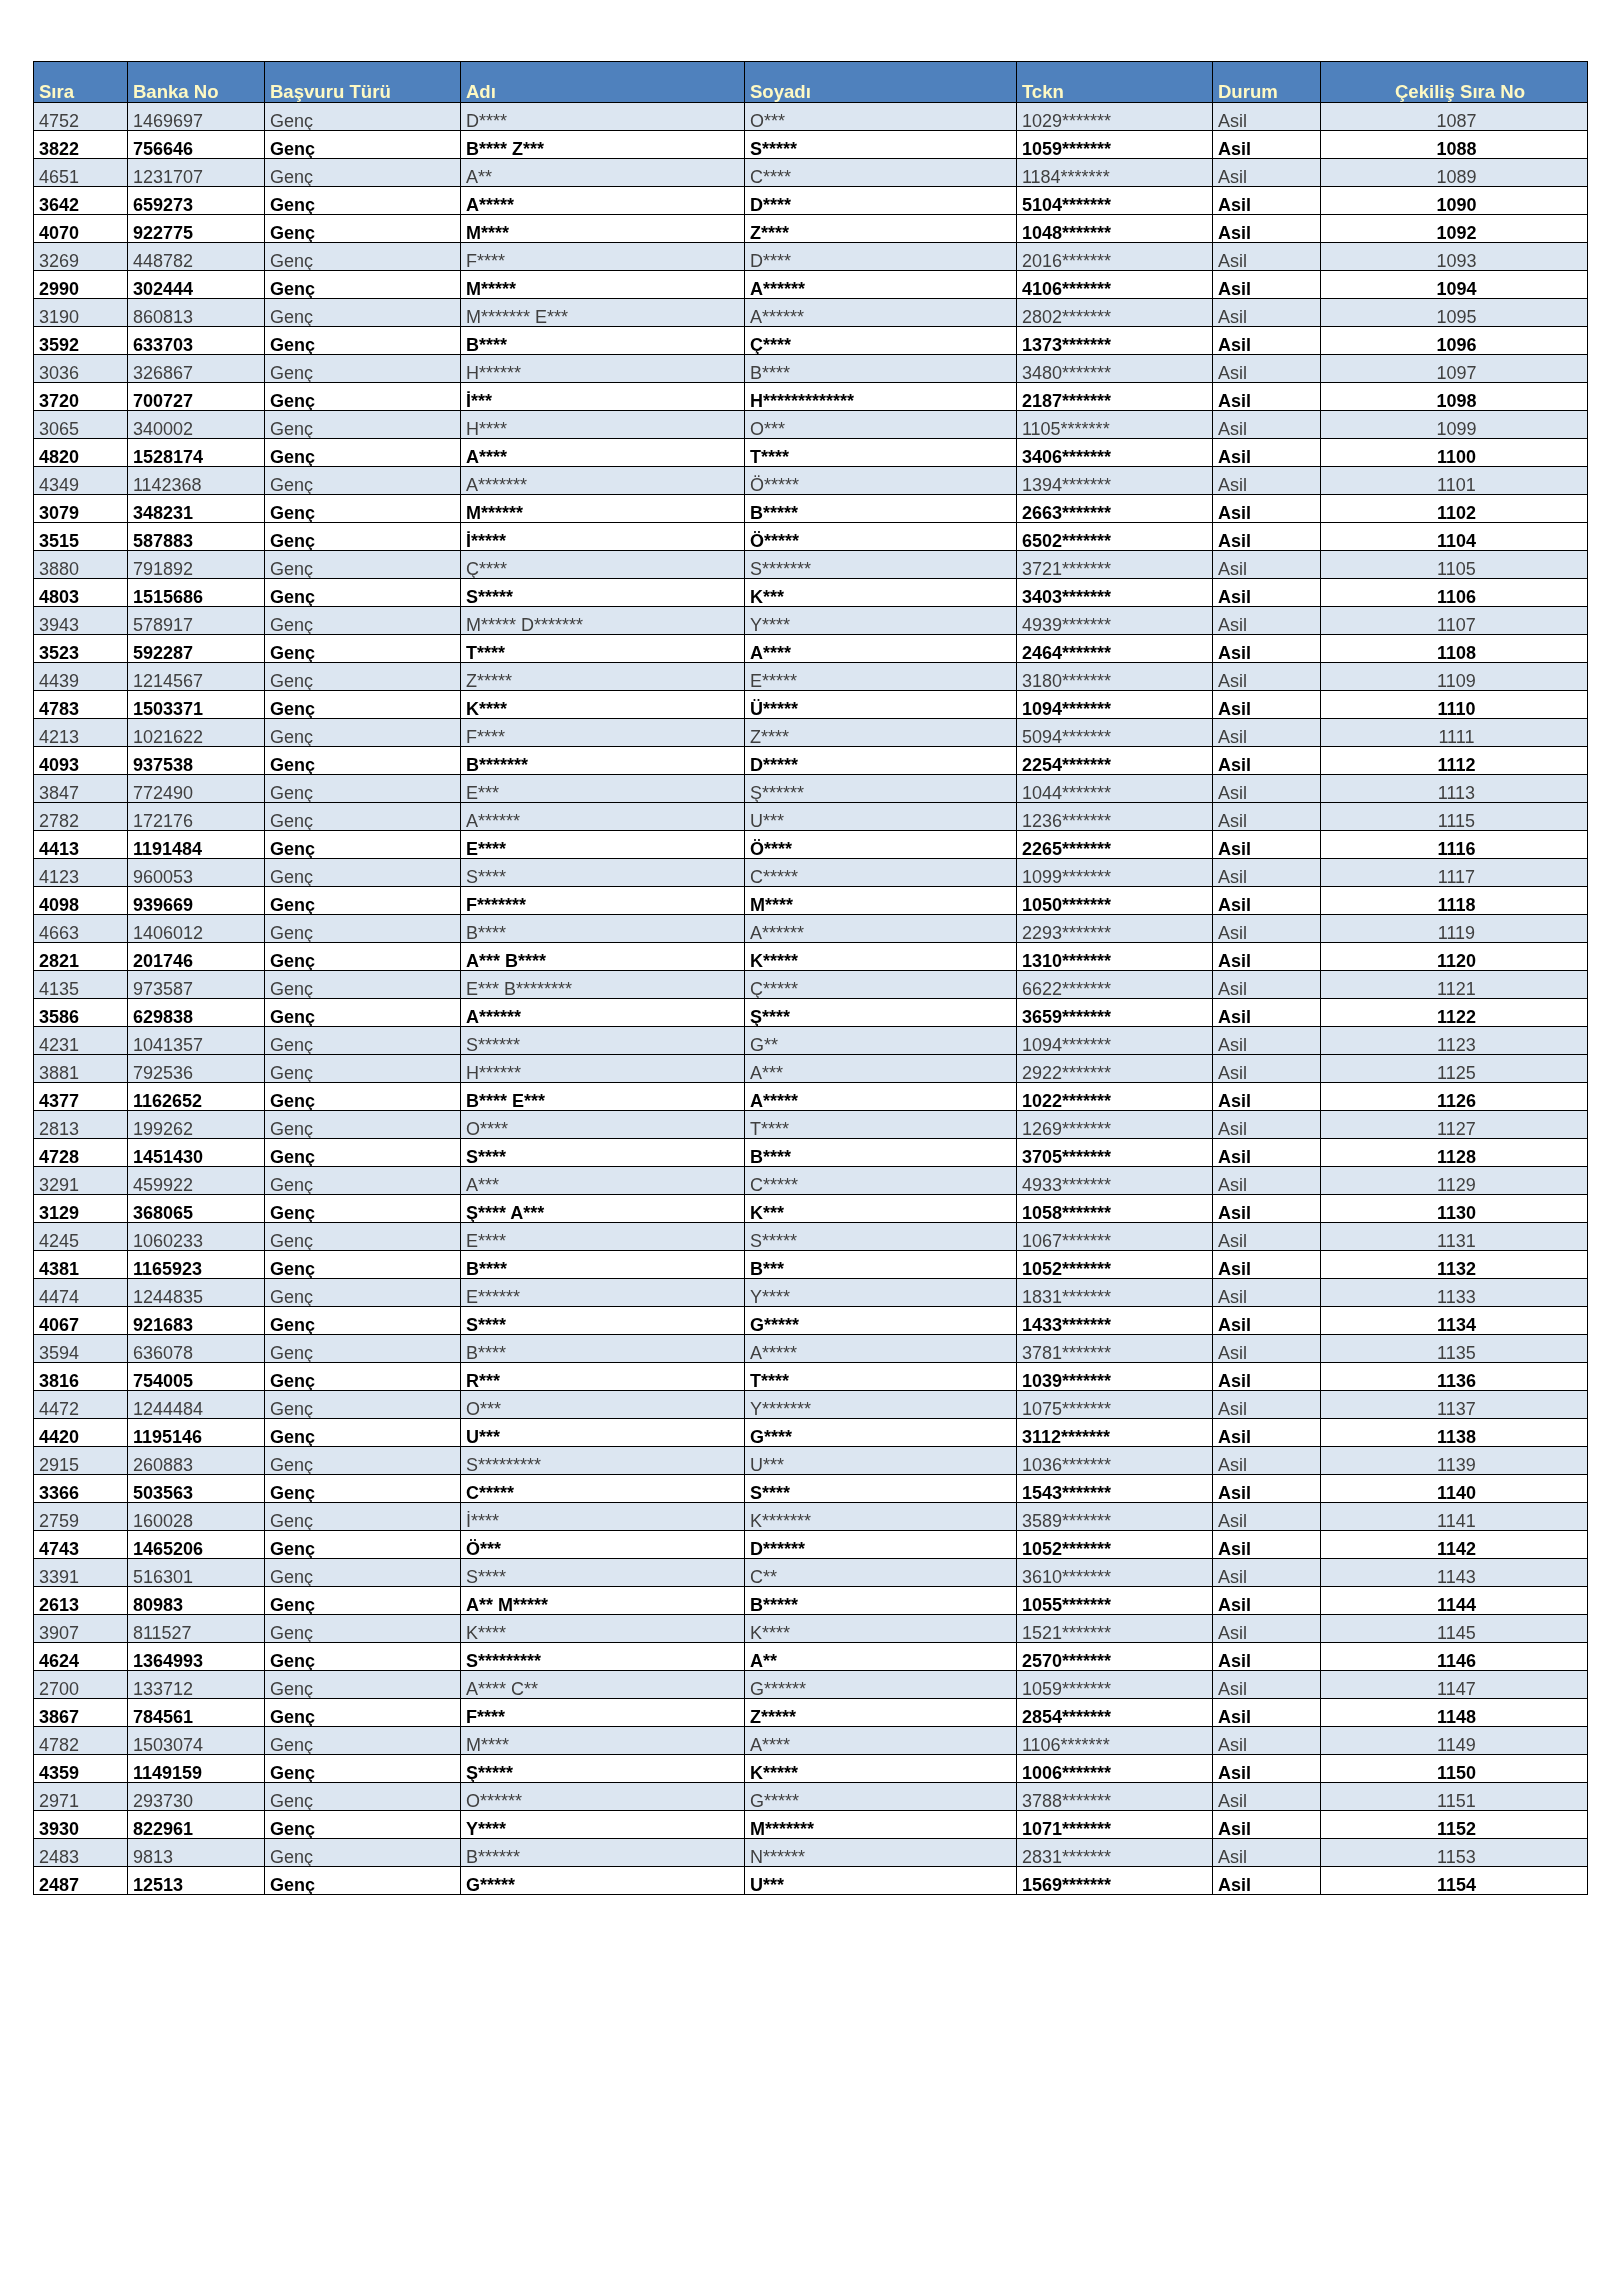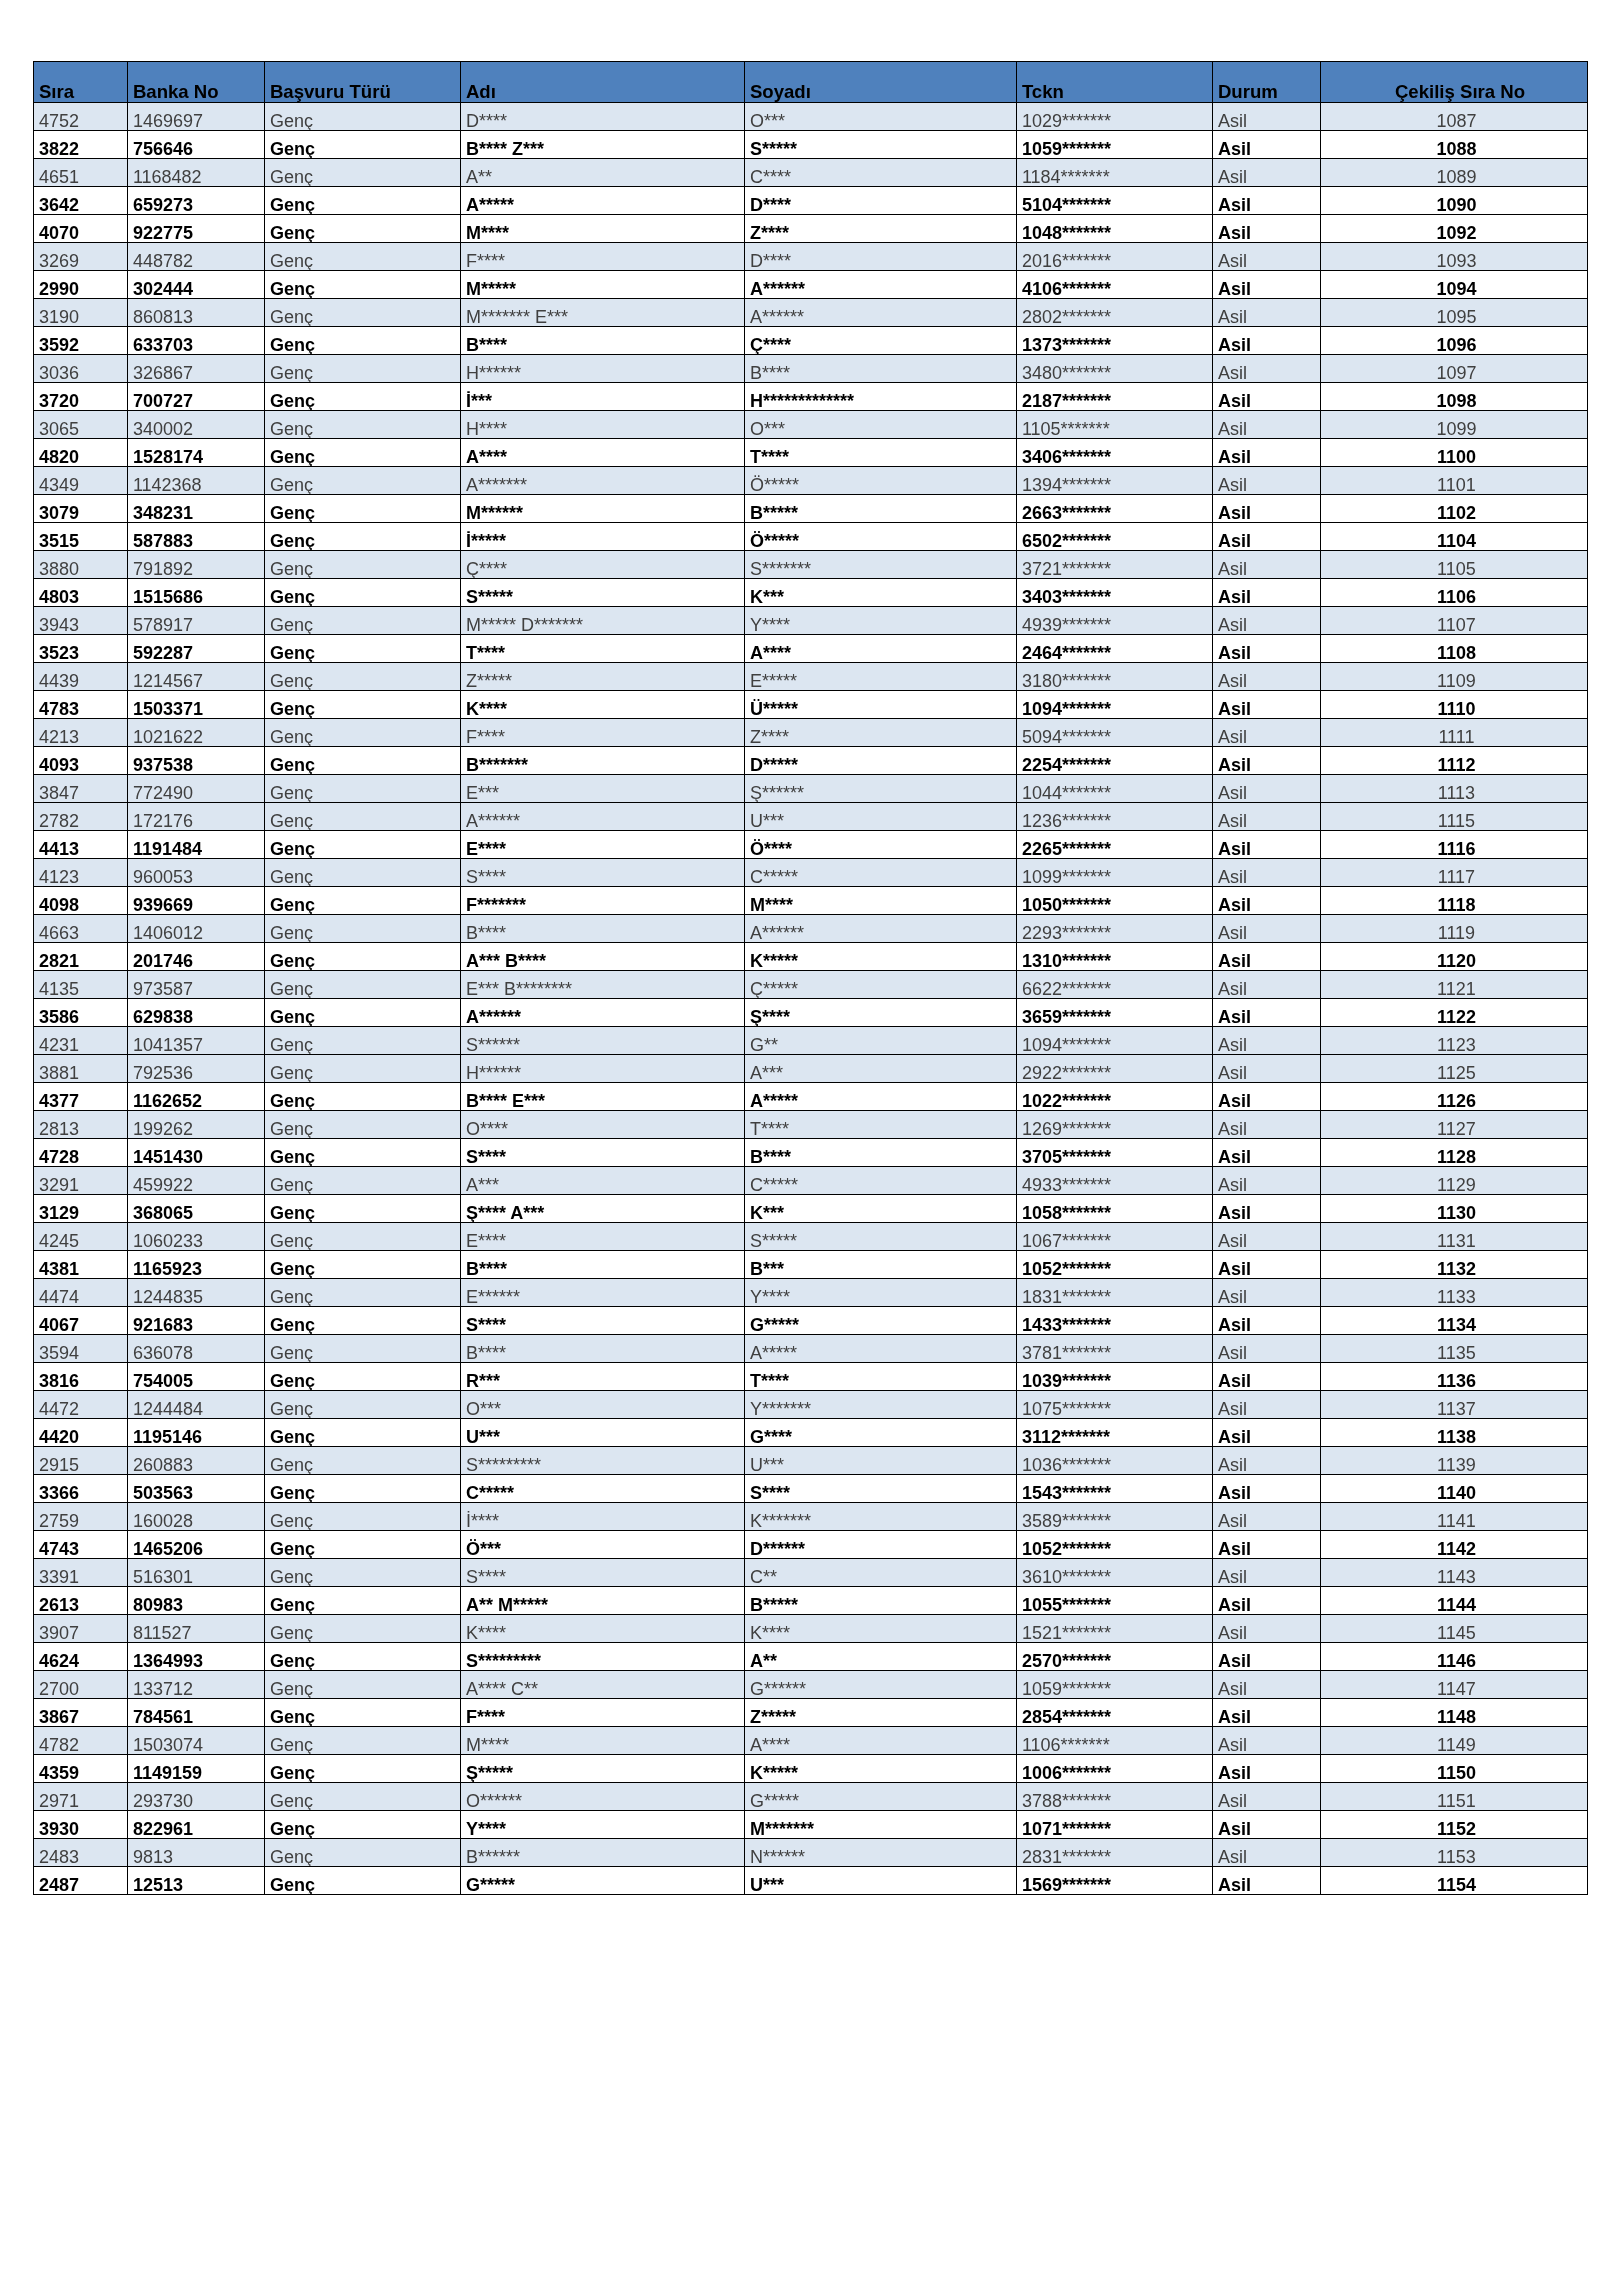--- a/index.html
+++ b/index.html
@@ -43,21 +43,21 @@
     border: 1.6px solid #000000;
     padding: 0 0 0 4.9px;
     line-height: 1.0;
     white-space: nowrap;
     overflow: hidden;
     vertical-align: bottom;
     box-sizing: border-box;
   }
   thead th {
     background: #4f81bd;
-    color: #000000;
+    color: #fef9c3;
     font-weight: bold;
     height: 41px;
     text-align: left;
     padding-bottom: 2.9px;
     font-size: 18.6px;
   }
   thead th.center { text-align: center; padding-left: 12px; }
 
   tbody tr { height: 28px; }
   tbody tr td { height: 28px; padding-bottom: 2px; }
@@ -117,21 +117,21 @@
           <td>756646</td>
           <td>Genç</td>
           <td>B**** Z***</td>
           <td>S*****</td>
           <td>1059*******</td>
           <td>Asil</td>
           <td class="center">1088</td>
         </tr>
         <tr class="band-a">
           <td>4651</td>
-          <td>1168482</td>
+          <td>1231707</td>
           <td>Genç</td>
           <td>A**</td>
           <td>C****</td>
           <td>1184*******</td>
           <td>Asil</td>
           <td class="center">1089</td>
         </tr>
         <tr class="band-b">
           <td>3642</td>
           <td>659273</td>

